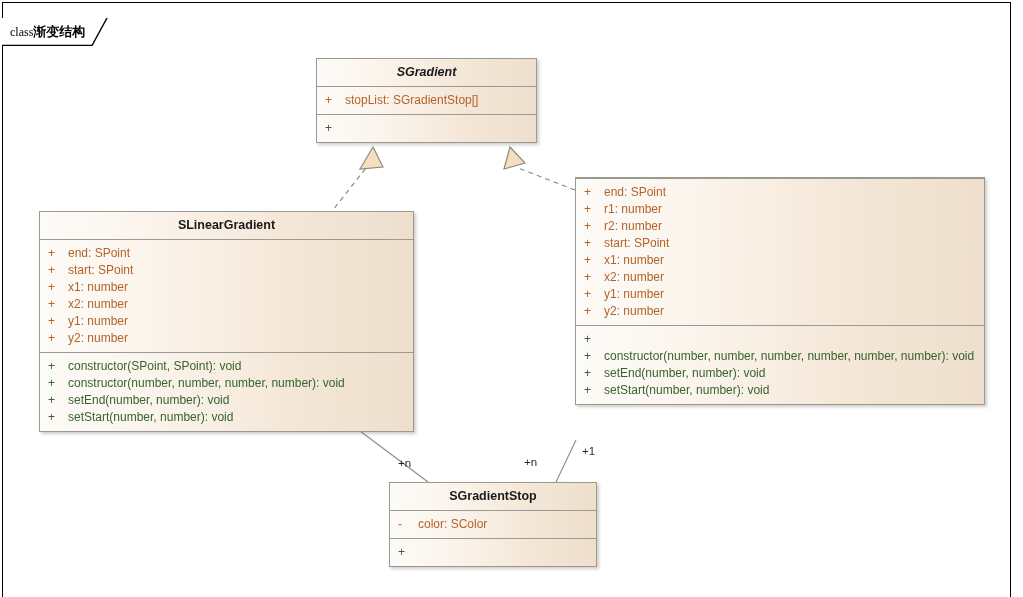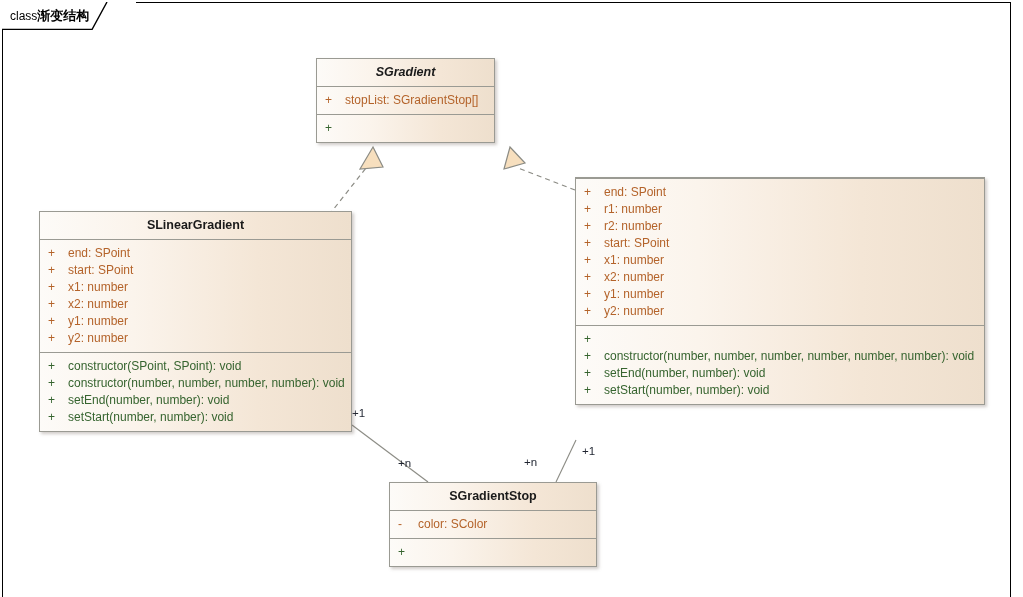--- a/index.html
+++ b/index.html
@@ -29,25 +29,26 @@
     height: 610px;
     border: 1px solid #000000;
     box-sizing: border-box;
     background: transparent;
     pointer-events: none;
   }
   
   #frame-tab {
     position: absolute;
     left: 2px;
-    top: 2px;
+    top: 18px;
     height: 28px;
     width: 134px;
     box-sizing: border-box;
     background: #ffffff;
+    font-family: Liberation Serif, serif;
   }
   #frame-tab-shape {
     position: absolute;
     left: 0;
     top: 0;
   }
   #frame-tab-label {
     position: absolute;
     left: 8px;
     top: 5px;
@@ -153,38 +154,38 @@
     <line x1="352" y1="425" x2="428" y2="482" stroke="#8b8b84" stroke-width="1.1"></line>
 
     <line x1="576" y1="440" x2="556" y2="482" stroke="#8b8b84" stroke-width="1.1"></line>
   </svg>
 
   <div class="mult" style="left:352px; top:407px;">+1</div>
   <div class="mult" style="left:398px; top:457px;">+n</div>
   <div class="mult" style="left:524px; top:456px;">+n</div>
   <div class="mult" style="left:582px; top:445px;">+1</div>
 
-  <div class="uml-class" id="box-sgradient" style="left:316px; top:58px; width:179px;">
+  <div class="uml-class" id="box-sgradient" style="left:316px; top:58px; width:221px;">
     <div class="uml-title abstract">SGradient</div>
     <div class="uml-sep"></div>
     <div class="uml-compartment">
       <div class="uml-row attr">
         <span class="uml-vis">+</span>
         <span class="uml-text">stopList: SGradientStop[]</span>
       </div>
     </div>
     <div class="uml-sep"></div>
     <div class="uml-compartment">
       <div class="uml-row oper">
         <span class="uml-vis">+</span>
       </div>
     </div>
   </div>
 
-  <div class="uml-class" id="box-slineargradient" style="left:39px; top:211px; width:313px;">
+  <div class="uml-class" id="box-slineargradient" style="left:39px; top:211px; width:375px;">
     <div class="uml-title">SLinearGradient</div>
     <div class="uml-sep"></div>
     <div class="uml-compartment">
       <div class="uml-row attr">
         <span class="uml-vis">+</span>
         <span class="uml-text">end: SPoint</span>
       </div>
       <div class="uml-row attr">
         <span class="uml-vis">+</span>
         <span class="uml-text">start: SPoint</span>

